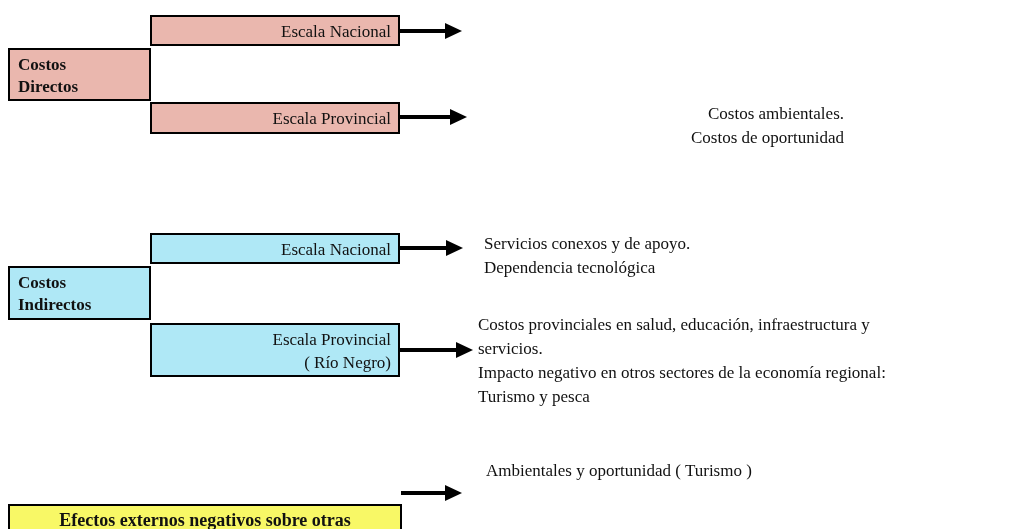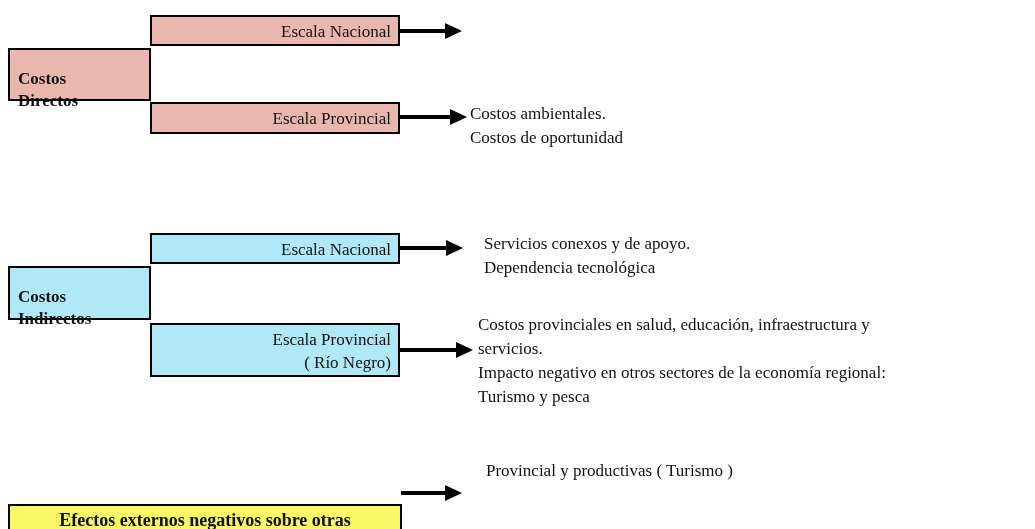--- a/index.html
+++ b/index.html
@@ -22,21 +22,21 @@
     border: 2px solid #000000;
     white-space: pre-line;
     font-size: 17px;
     line-height: 23px;
   }
   .box.pink   { background: var(--pink,  #EAB7AE); }
   .box.cyan   { background: var(--cyan,  #AFE8F6); }
   .box.yellow { background: var(--yellow,#F8F866); margin-top: 36px; }
   .box.parent {
     font-weight: bold;
-    padding: 18px 8px;
+    padding: 4px 8px;
     line-height: 22px;
   }
   .box.child {
     padding: 3px 7px;
     text-align: right;
   }
   .box.banner {
     font-weight: bold;
     text-align: center;
     font-size: 18px;
@@ -76,21 +76,21 @@
 
   <div class="box pink parent" style="left:8px; top:48px; width:143px; height:53px;">Costos
 Directos</div>
 
   <div class="box pink child" style="left:150px; top:102px; width:250px; height:32px;">Escala Provincial</div>
 
   <div class="arrow" style="left:400px; top:29px; width:45px;"></div>
   <div class="arrow" style="left:400px; top:115px; width:50px;"></div>
 
 
-  <div class="desc" style="left:470px; top:102px; width:400px;">Costos ambientales.
+  <div class="desc" style="left:444px; top:102px; width:400px;text-align:right;">Costos ambientales.
 Costos de oportunidad</div>
 
   <div class="box cyan child" style="left:150px; top:233px; width:250px; height:31px;">Escala Nacional</div>
 
   <div class="box cyan parent" style="left:8px; top:266px; width:143px; height:54px;">Costos
 Indirectos</div>
 
   <div class="box cyan child" style="left:150px; top:323px; width:250px; height:54px;">Escala Provincial
 ( Río Negro)</div>
 
@@ -103,15 +103,15 @@
   <div class="desc" style="left:478px; top:313px; width:560px;">Costos provinciales en salud, educación, infraestructura y
 servicios.
 Impacto negativo en otros sectores de la economía regional:
 Turismo y pesca</div>
 
   <div class="box yellow banner" style="left:8px; top:468px; width:394px; height:55px;">Efectos externos negativos sobre otras
 provincias</div>
 
   <div class="arrow" style="left:401px; top:491px; width:44px;"></div>
 
-  <div class="desc" style="left:486px; top:459px; width:500px;">Provincial y productivas ( Turismo )</div>
+  <div class="desc" style="left:486px; top:459px; width:500px;">Ambientales y oportunidad ( Turismo )</div>
 
 </div>
 
 </body></html>

